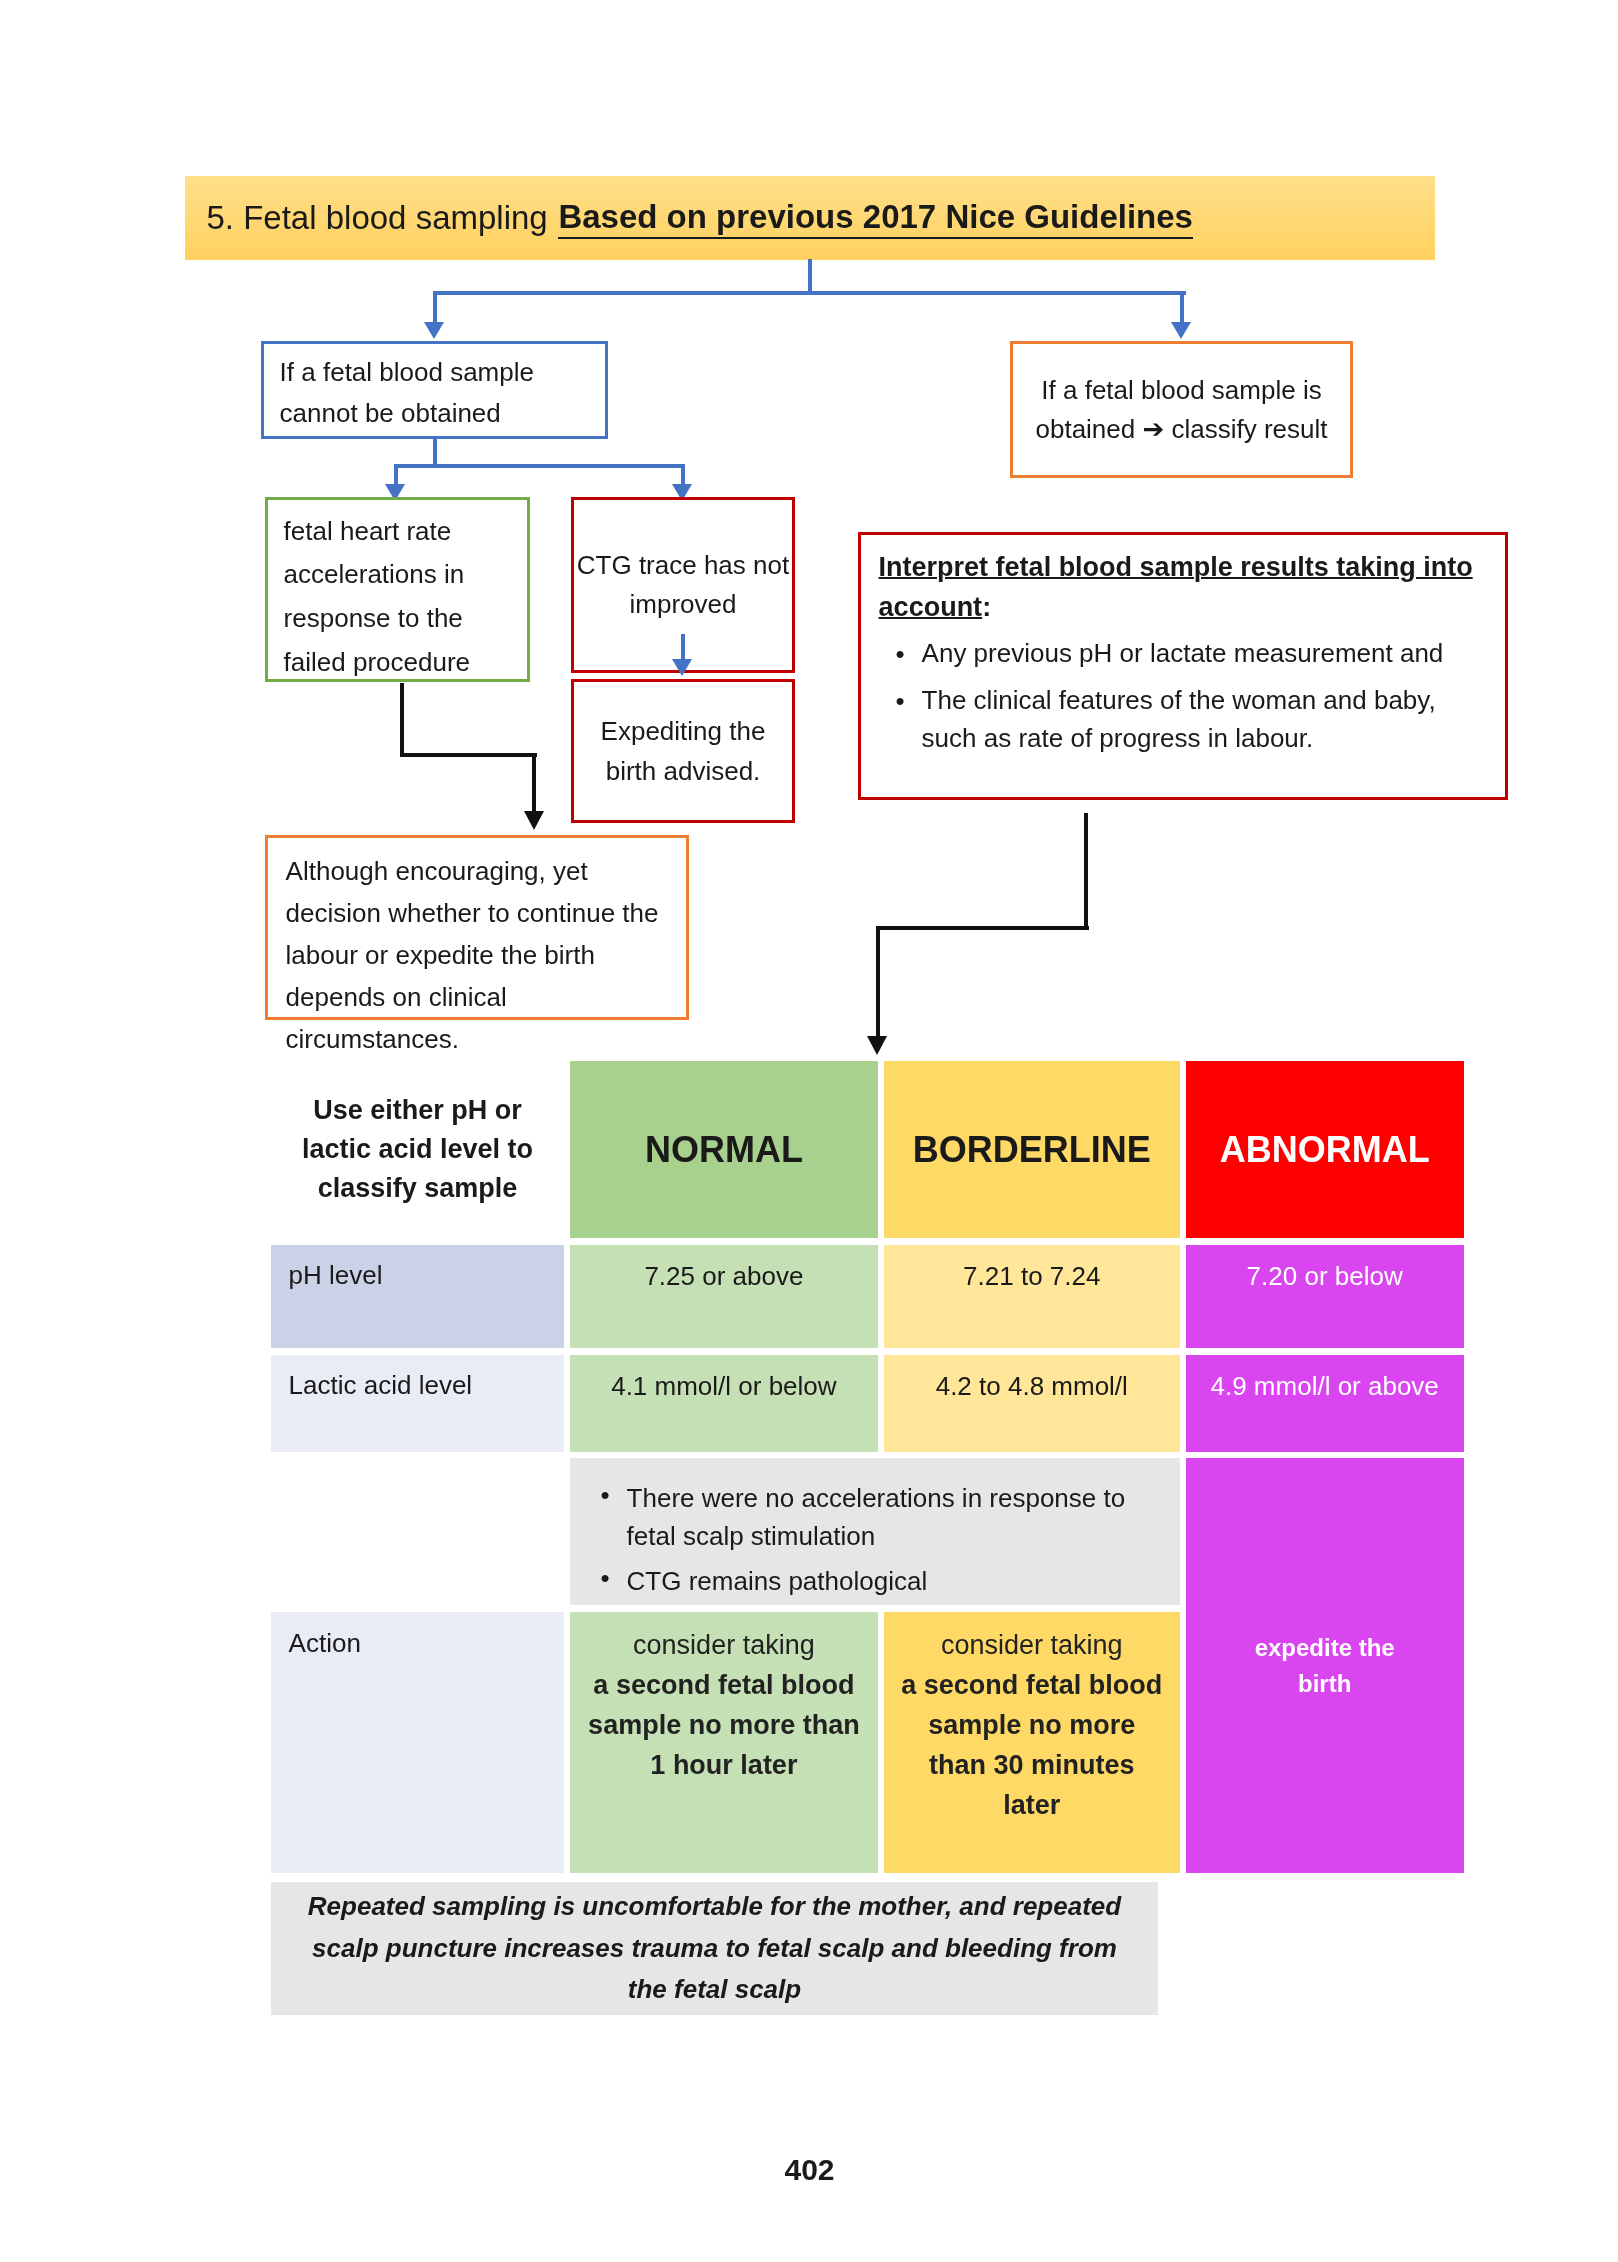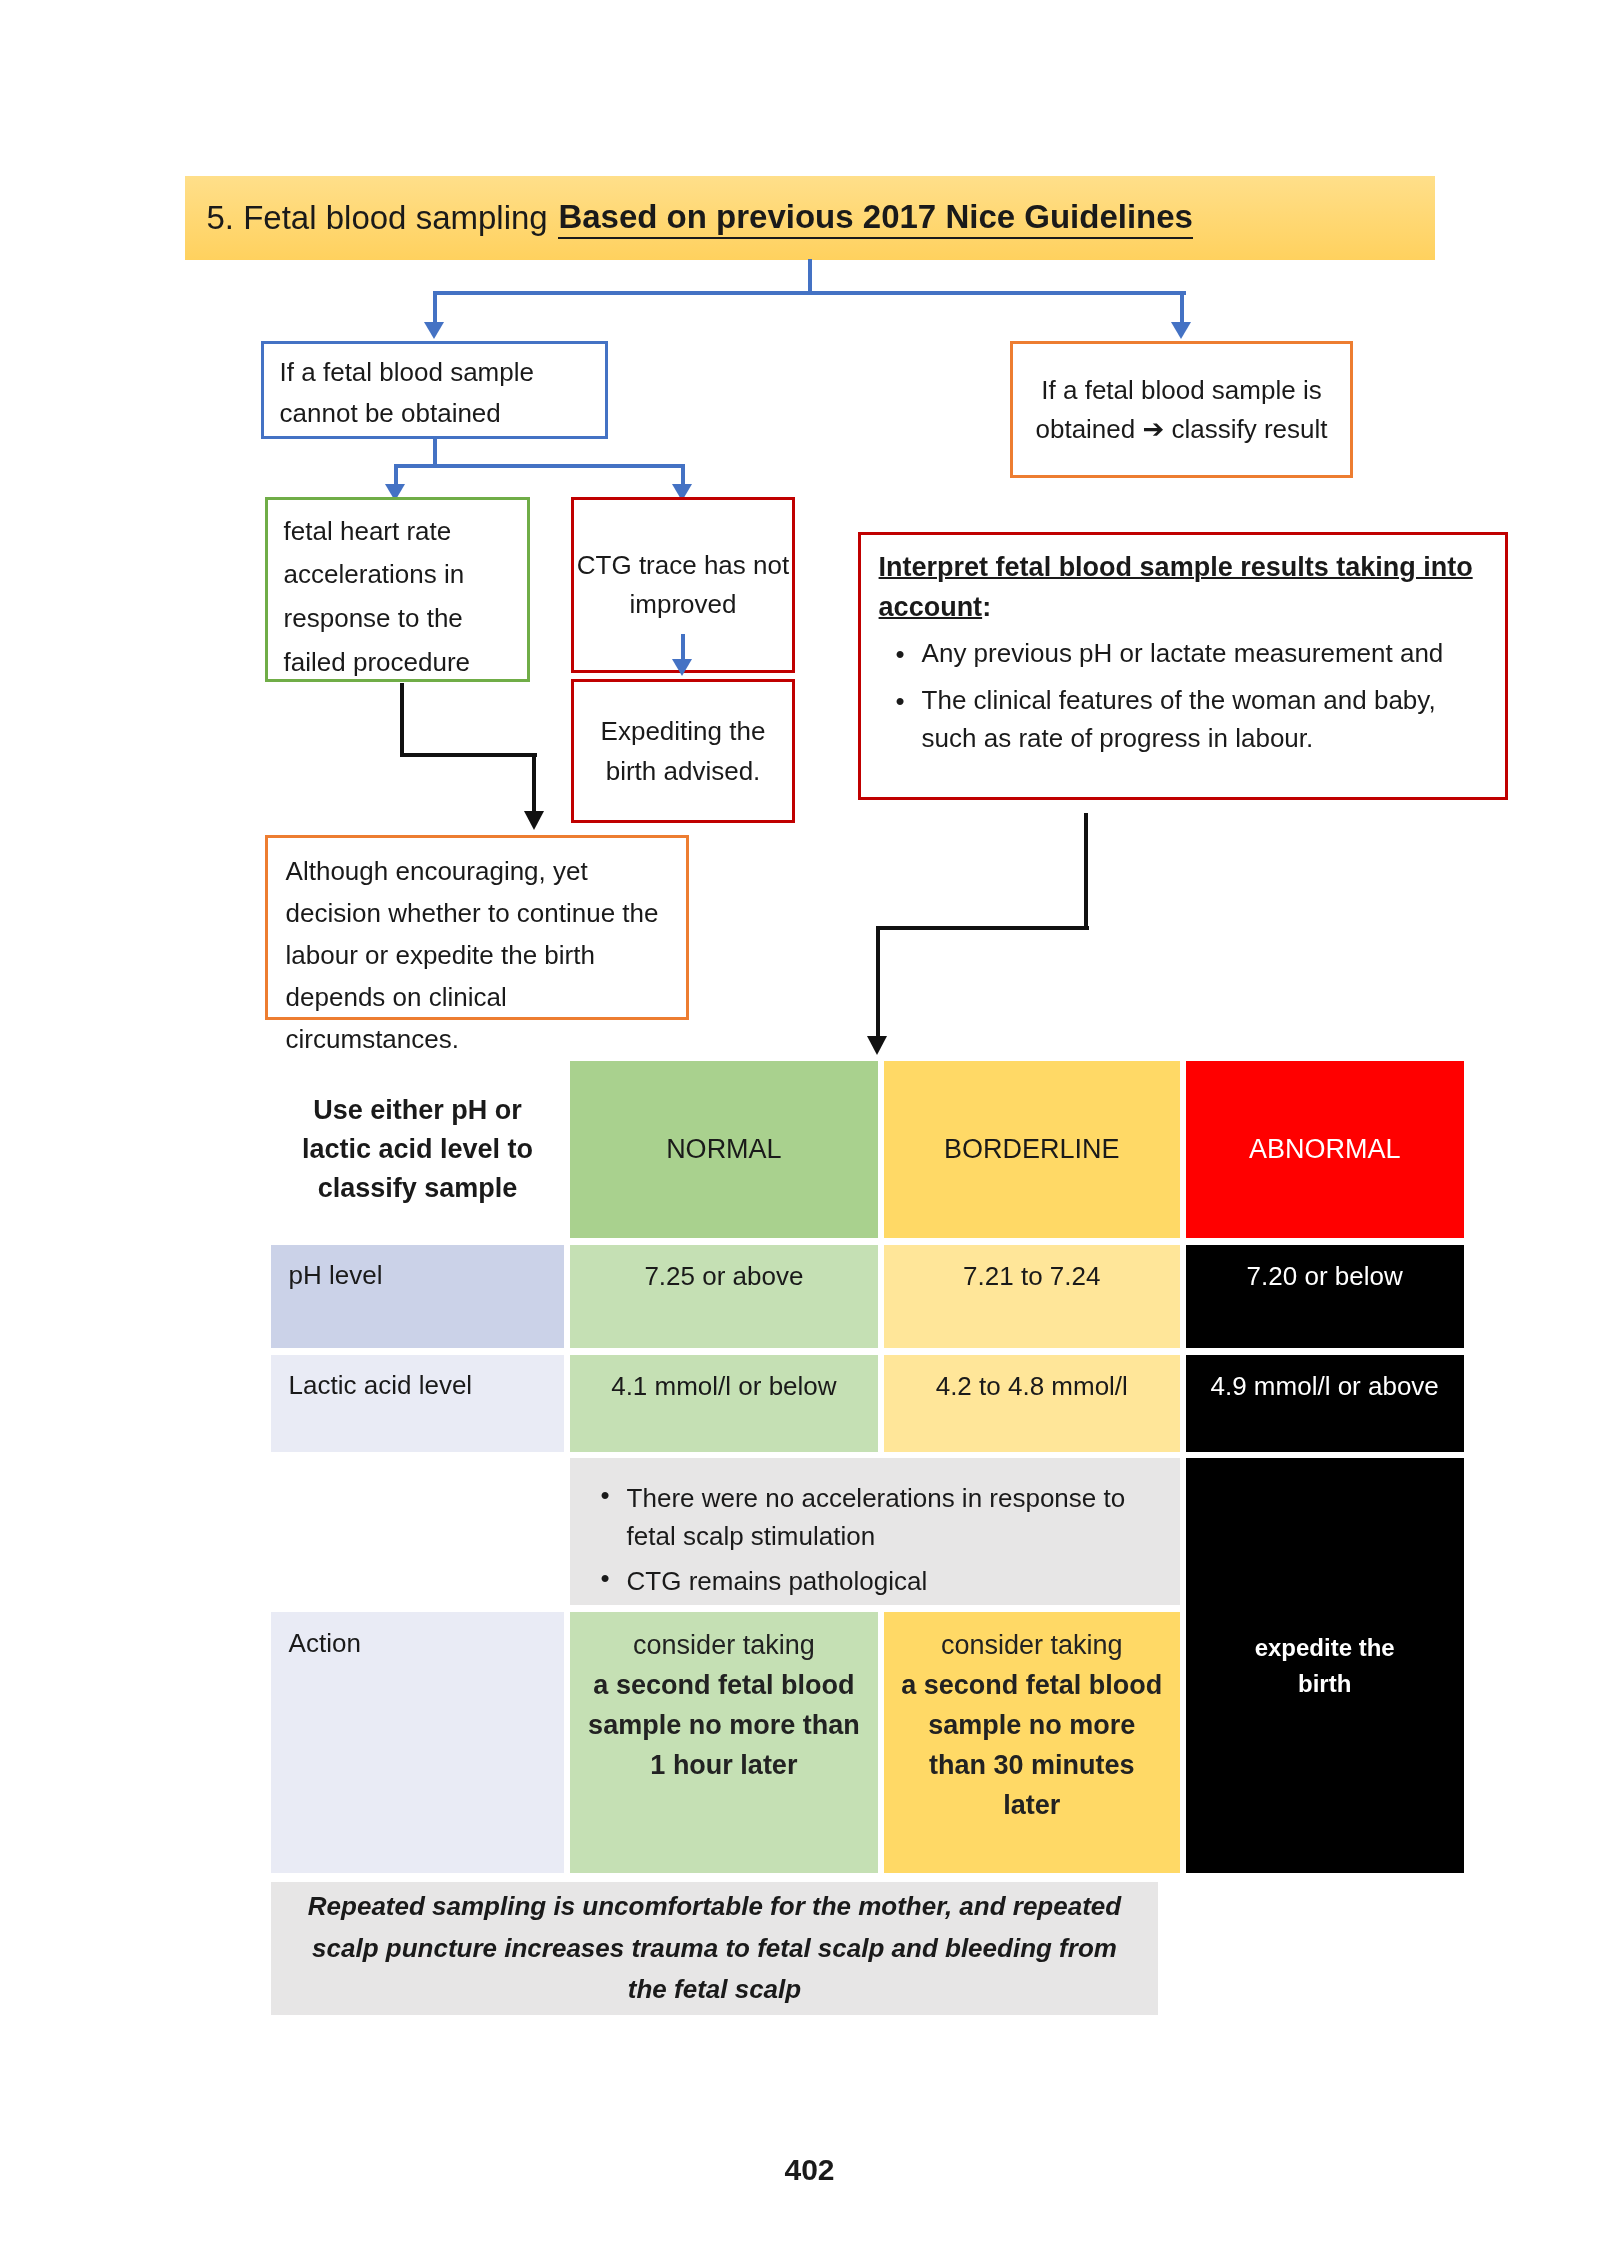--- a/index.html
+++ b/index.html
@@ -42,31 +42,31 @@
   .bullet-row .btxt{flex:1;line-height:1.45;}
   
   .tbl{
     position:absolute;left:271px;top:1061px;width:1192px;
     display:grid;grid-template-columns:293px 308px 296px 278px;
     grid-template-rows:177px 103px 97px 147px 261px;
     gap:6.8px 5.9px;font-size:26px;
   }
   .cell{box-sizing:border-box;}
   .corner{background:#ffffff;display:flex;align-items:center;justify-content:center;text-align:center;font-weight:700;font-size:27px;line-height:1.45;padding:0 25px;}
-  .hd{display:flex;align-items:center;justify-content:center;font-weight:400;font-size:27px;}
+  .hd{display:flex;align-items:center;justify-content:center;font-weight:700;font-size:36px;}
   .hd-normal{background:#A9D18E;}
   .hd-border{background:#FFD966;}
   .hd-abn{background:#FF0000;color:#ffffff;}
   .lab{padding:15.6px 0 0 17.6px;}
   .lab-dark{background:#CBD2E8;}
   .lab-light{background:#E9EBF5;}
   .val{text-align:center;padding:13.7px 9.8px 0 9.8px;line-height:1.45;}
   .c-green{background:#C5E0B4;}
   .c-gold{background:#FFE699;}
-  .c-red{background:#000000;color:#ffffff;}
+  .c-red{background:#d946ef;color:#ffffff;}
   .c-gray{background:#E7E6E6;}
   .merge-gray{grid-column:2/4;padding:13.7px 25px 0 13.7px;}
   .merge-red{grid-column:4;grid-row:4/6;display:flex;align-items:center;justify-content:center;text-align:center;font-weight:700;font-size:24px;line-height:1.5;padding:0 47px;}
   .action-cell{text-align:center;padding:13.7px 13.7px 0 13.7px;line-height:1.48;font-size:27px;color:#222;}
   .action-gold{background:#FFD966;}
   .action-cell .pfx{display:block;}
   .action-cell .bld{font-weight:700;}
   
   .footnote{
     position:absolute;left:271px;top:1882px;width:887px;height:133px;background:#E7E6E6;

